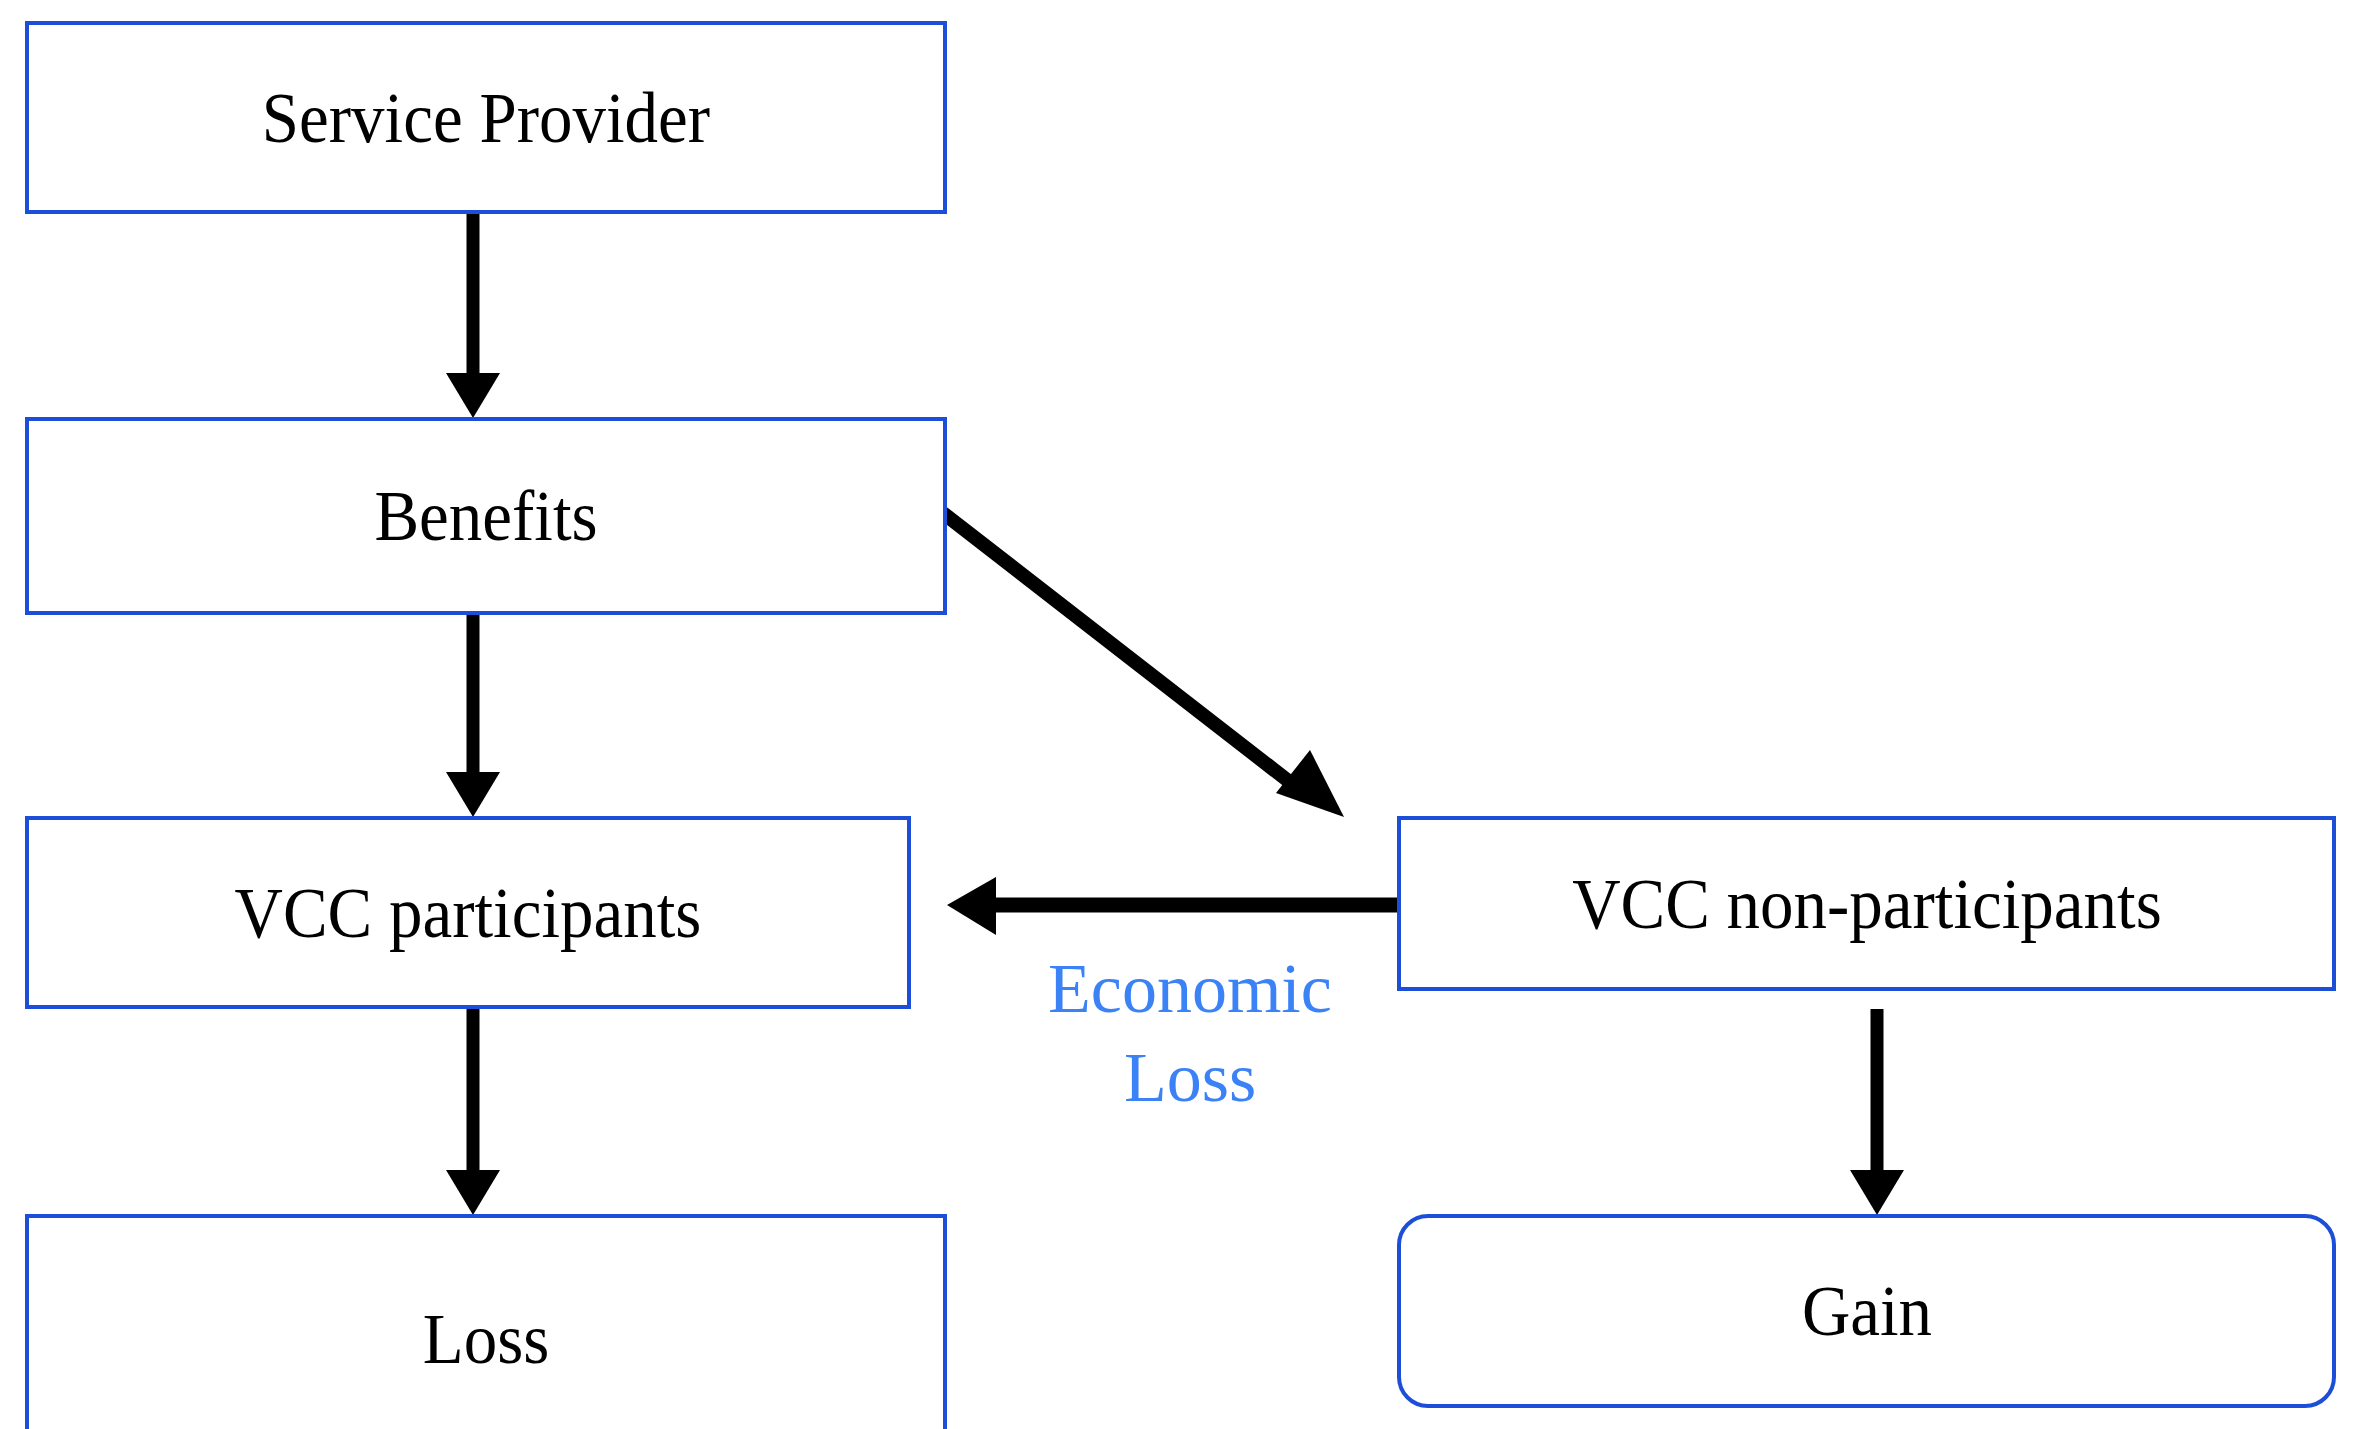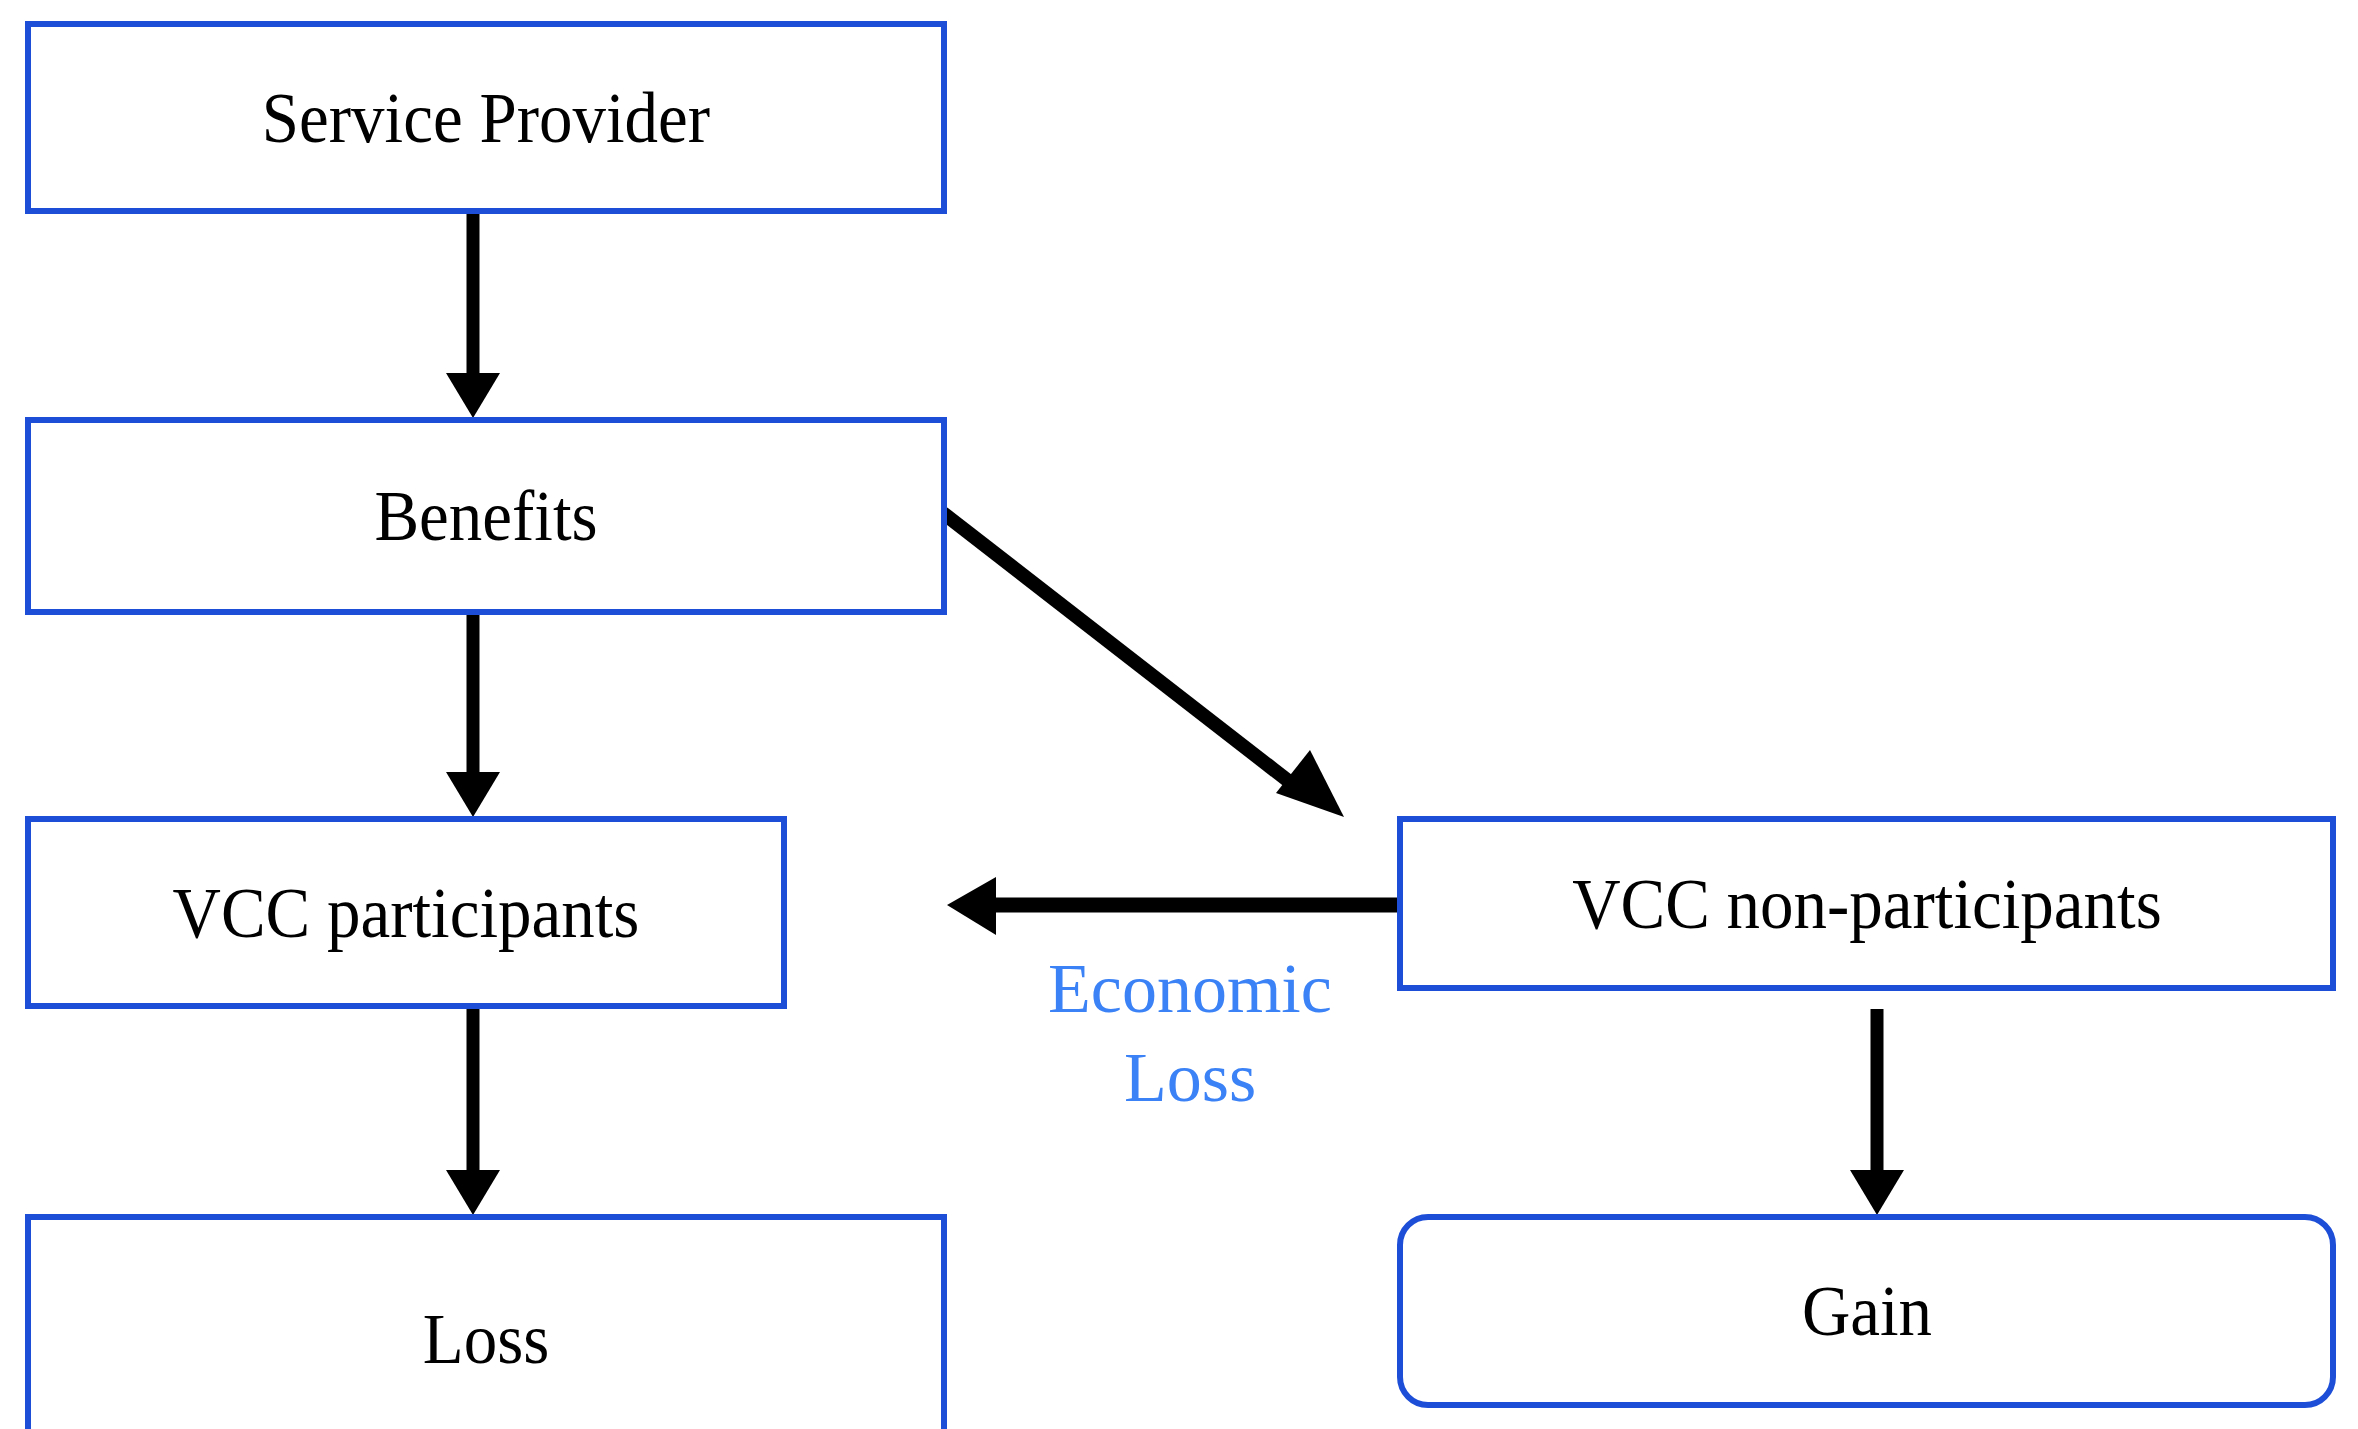--- a/index.html
+++ b/index.html
@@ -13,40 +13,40 @@
     width: 2358px;
     height: 1429px;
     background: #ffffff;
     overflow: hidden;
     font-family: "Liberation Serif", "DejaVu Serif", serif;
   }
   .node {
     position: absolute;
     box-sizing: border-box;
     background: #ffffff;
-    border: 6px solid #1d4ed8;
+    border: 4px solid #1d4ed8;
     display: flex;
     align-items: center;
     justify-content: center;
     z-index: 2;
   }
   .node-label {
     font-family: "Liberation Serif", "DejaVu Serif", serif;
     font-size: 72px;
     line-height: 1;
     color: #000000;
     letter-spacing: 0px;
     transform: scaleX(0.93);
     white-space: nowrap;
     user-select: none;
   }
   
   #node-service-provider { left: 25px;   top: 21px;   width: 922px;  height: 193px; }
   #node-benefits         { left: 25px;   top: 417px;  width: 922px;  height: 198px; }
-  #node-vcc-participants { left: 25px;   top: 816px;  width: 762px;  height: 193px; }
+  #node-vcc-participants { left: 25px;   top: 816px;  width: 886px;  height: 193px; }
   #node-loss             { left: 25px;   top: 1214px; width: 922px;  height: 249px; }
   #node-vcc-nonparticipants { left: 1397px; top: 816px;  width: 939px; height: 175px; }
   #node-gain                { left: 1397px; top: 1214px; width: 939px; height: 194px; border-radius: 31px; }
 
   
   #edges {
     position: absolute;
     left: 0;
     top: 0;
     width: 2358px;

